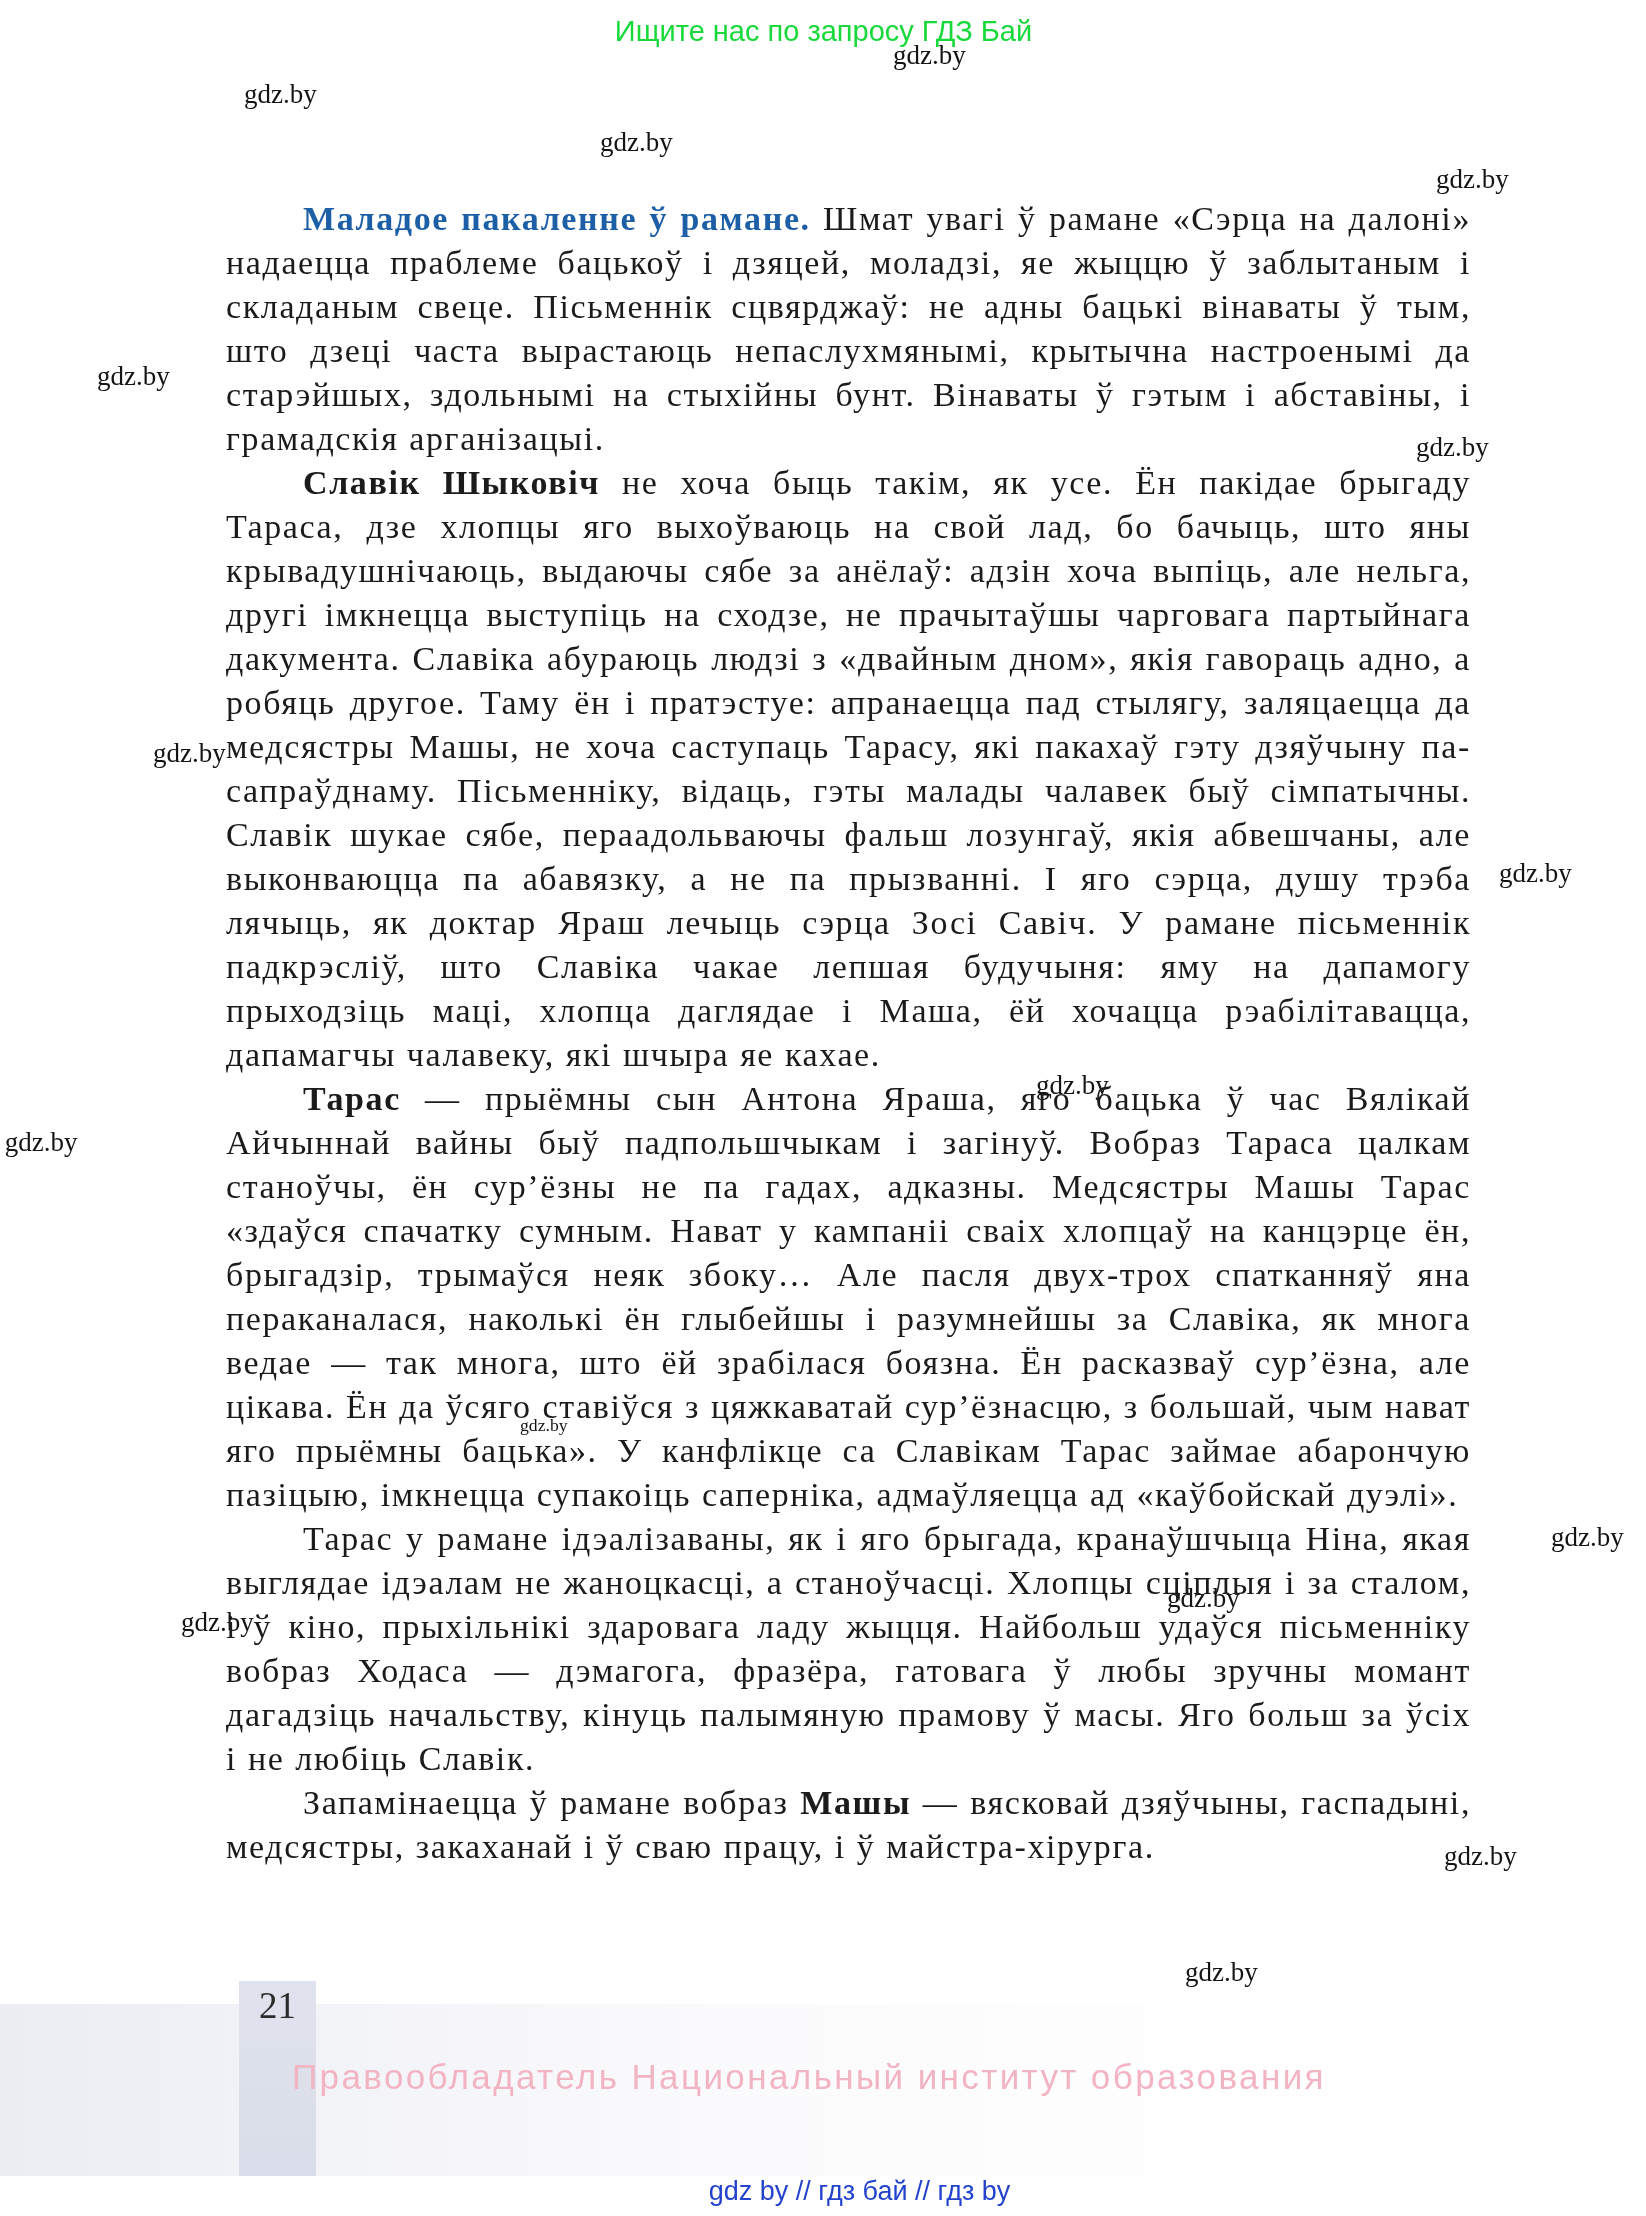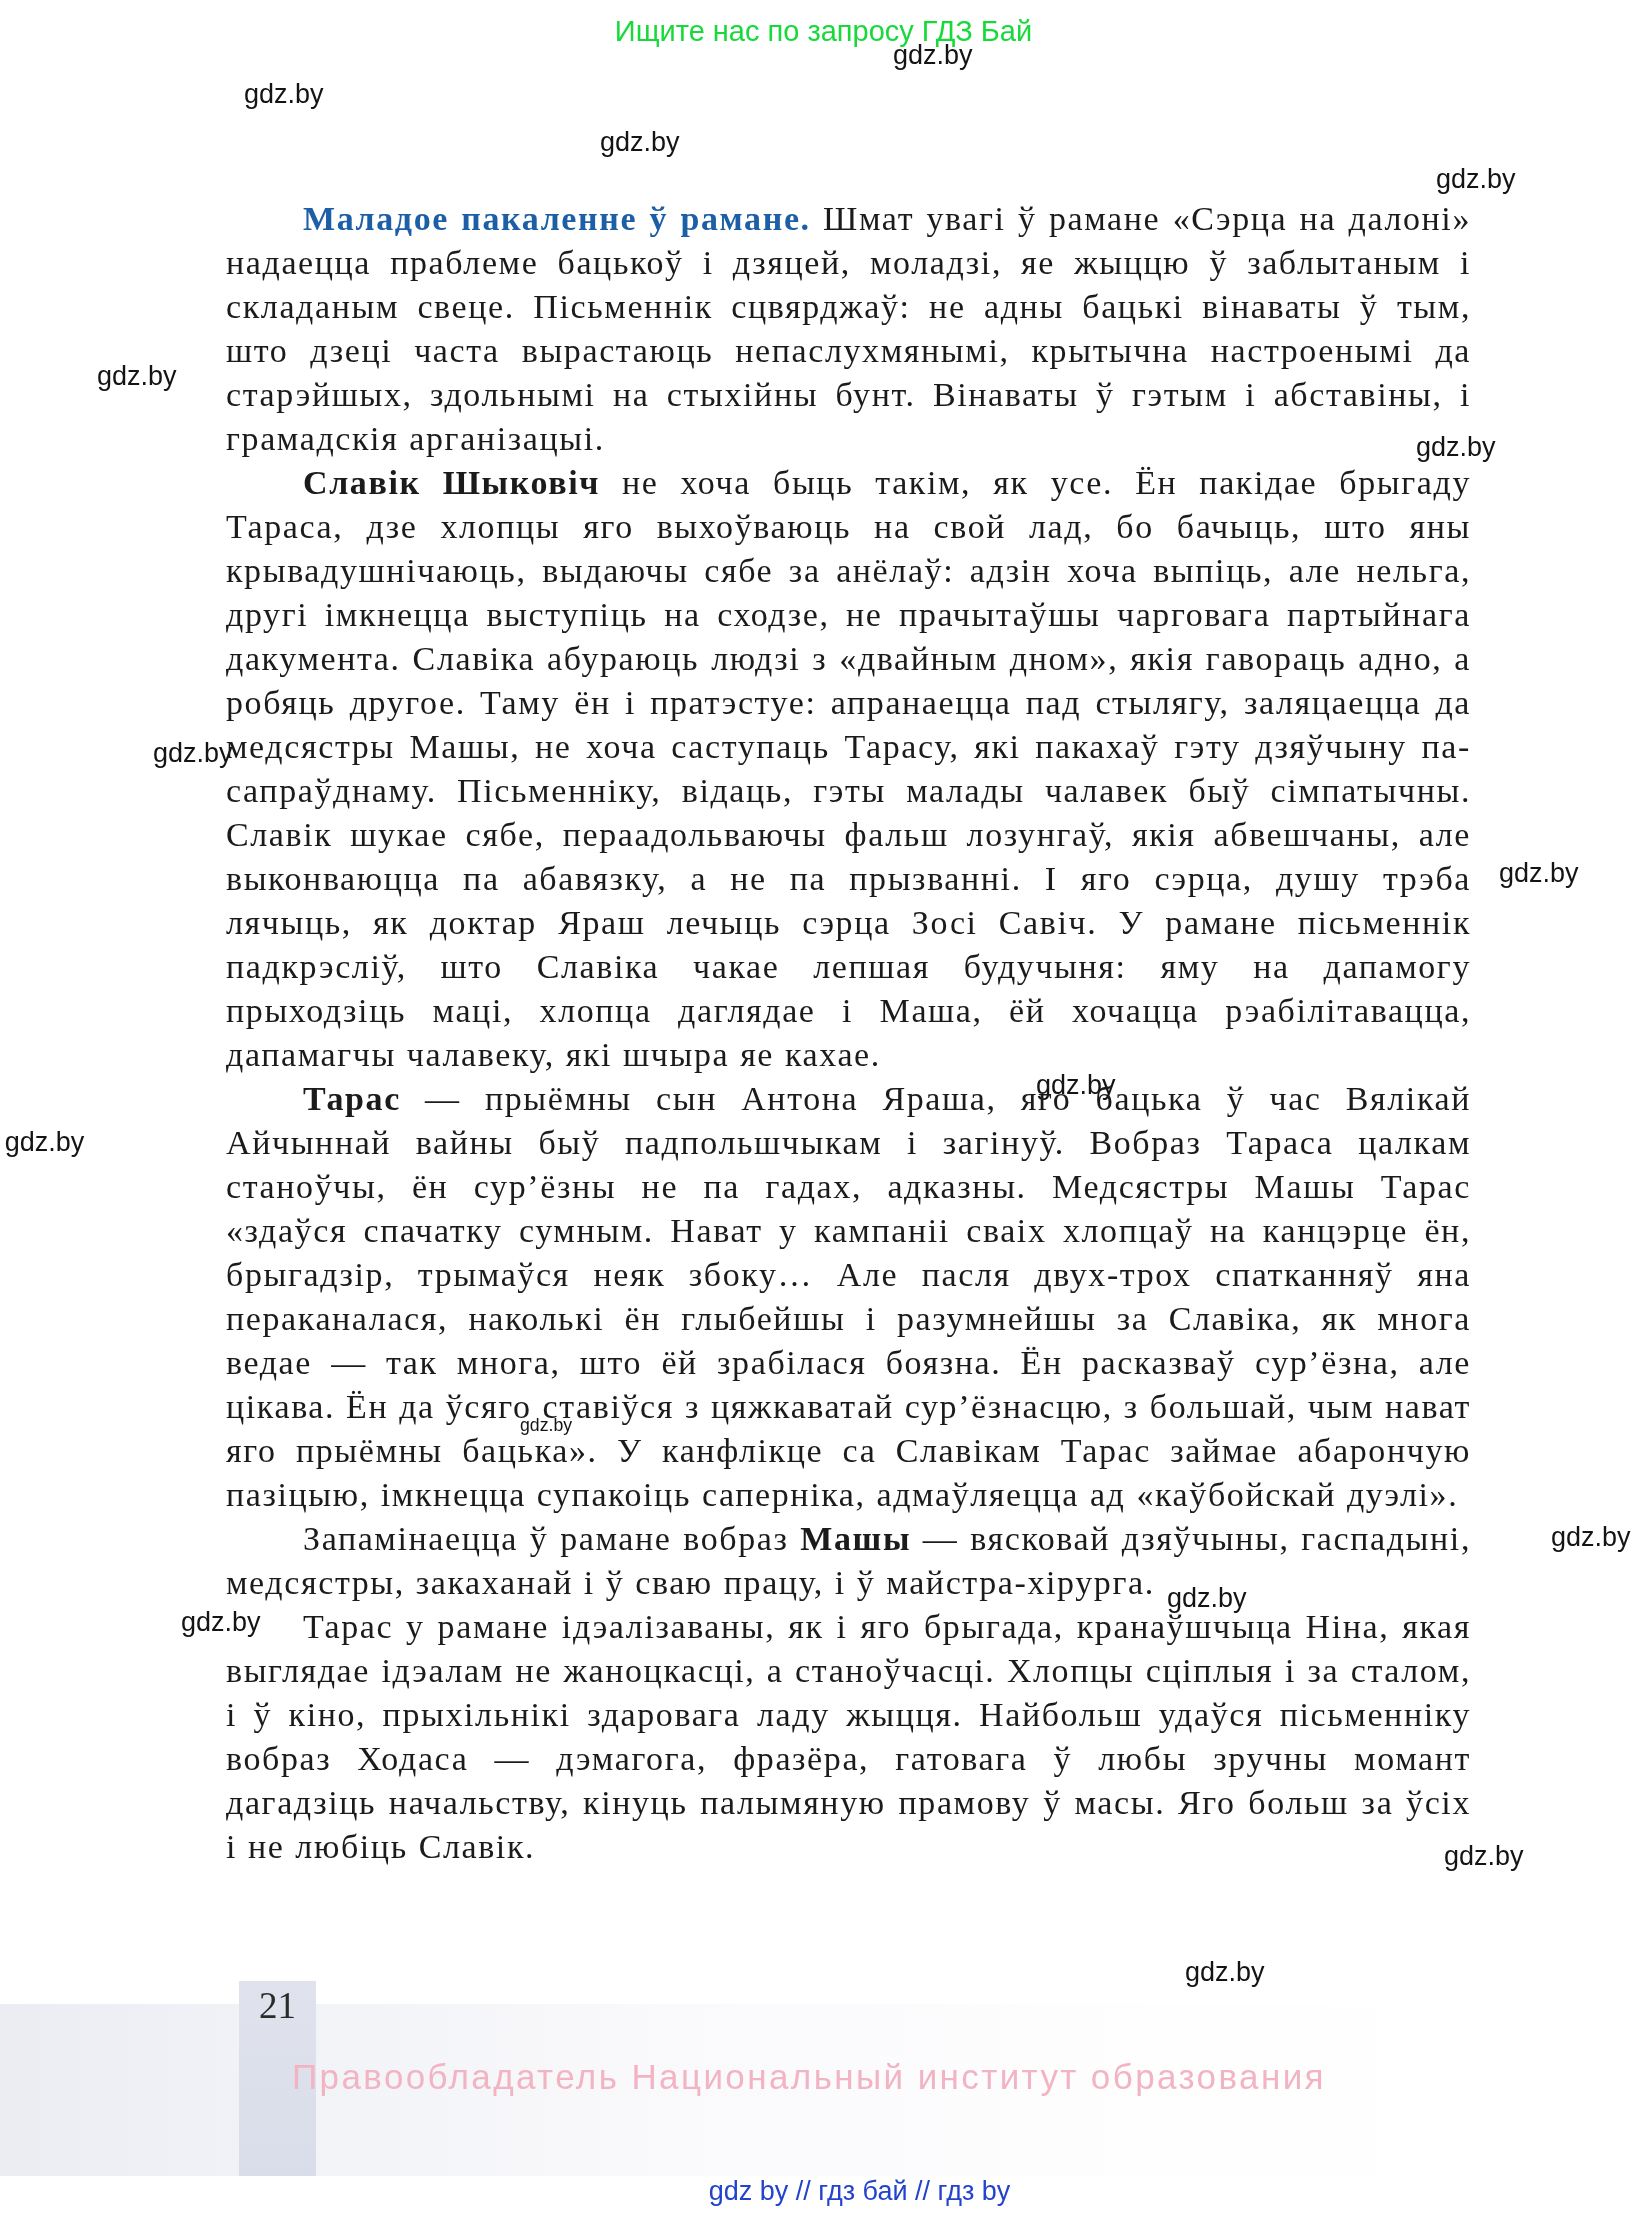--- a/index.html
+++ b/index.html
@@ -21,21 +21,21 @@
   
   .green-banner{
     position:absolute;top:1.6px;left:50%;transform:translateX(-50%);
     font-family:"Liberation Sans","DejaVu Sans",sans-serif;
     font-size:29px;color:var(--green_banner);white-space:nowrap;margin-top:13px;
   }
 
   
   .wm{
     position:absolute;
-    font-family:Liberation Sans, sans-serif;
+    font-family:Liberation Serif, serif;
     font-size:27px;color:var(--watermark_black);white-space:nowrap;
   }
   .wm.small{font-size:17.7px;}
   .w1{left:893px;top:40px;}
   .w2{left:244px;top:79px;}
   .w3{left:600px;top:127px;}
   .w4{left:1436px;top:164px;}
   .w5{left:1416px;top:432px;}
   .w6{left:97px;top:361px;}
   .w7{left:153px;top:738px;}
@@ -110,22 +110,22 @@
   <span class="wm w15">gdz.by</span>
   <span class="wm w16">gdz.by</span>
   <span class="wm w17">gdz.by</span>
   <span class="wm w18">gdz.by</span>
   <span class="wm w19">gdz.by</span>
 
   <div class="article">
     <p><b class="lead-blue">Маладое пакаленне ў рамане.</b><span> Шмат увагі ў рамане «Сэрца на далоні» надаецца праблеме бацькоў і дзяцей, моладзі, яе жыццю ў заблытаным і складаным свеце. Пісьменнік сцвярджаў: не адны бацькі вінаваты ў тым, што дзеці часта вырастаюць непаслухмянымі, крытычна настроенымі да старэйшых, здольнымі на стыхійны бунт. Вінаваты ў гэтым і абставіны, і грамадскія арганізацыі.</span></p>
     <p><b>Славік Шыковіч</b><span> не хоча быць такім, як усе. Ён пакідае брыгаду Тараса, дзе хлопцы яго выхоўваюць на свой лад, бо бачыць, што яны крывадушнічаюць, выдаючы сябе за анёлаў: адзін хоча выпіць, але нельга, другі імкнецца выступіць на сходзе, не прачытаўшы чарговага партыйнага дакумента. Славіка абураюць людзі з «двайным дном», якія гавораць адно, а робяць другое. Таму ён і пратэстуе: апранаецца пад стылягу, заляцаецца да медсястры Машы, не хоча саступаць Тарасу, які пакахаў гэту дзяўчыну па-сапраўднаму. Пісьменніку, відаць, гэты малады чалавек быў сімпатычны. Славік шукае сябе, пераадольваючы фальш лозунгаў, якія абвешчаны, але выконваюцца па абавязку, а не па прызванні. І яго сэрца, душу трэба лячыць, як доктар Яраш лечыць сэрца Зосі Савіч. У рамане пісьменнік падкрэсліў, што Славіка чакае лепшая будучыня: яму на дапамогу прыходзіць маці, хлопца даглядае і Маша, ёй хочацца рэабілітавацца, дапамагчы чалавеку, які шчыра яе кахае.</span></p>
     <p><b>Тарас</b><span> — прыёмны сын Антона Яраша, яго бацька ў час Вялікай Айчыннай вайны быў падпольшчыкам і загінуў. Вобраз Тараса цалкам станоўчы, ён сур’ёзны не па гадах, адказны. Медсястры Машы Тарас «здаўся спачатку сумным. Нават у кампаніі сваіх хлопцаў на канцэрце ён, брыгадзір, трымаўся неяк збоку… Але пасля двух-трох спатканняў яна пераканалася, наколькі ён глыбейшы і разумнейшы за Славіка, як многа ведае — так многа, што ёй зрабілася боязна. Ён расказваў сур’ёзна, але цікава. Ён да ўсяго ставіўся з цяжкаватай сур’ёзнасцю, з большай, чым нават яго прыёмны бацька». У канфлікце са Славікам Тарас займае абарончую пазіцыю, імкнецца супакоіць саперніка, адмаўляецца ад «каўбойскай дуэлі».</span></p>
+    <p><span>Тарас у рамане ідэалізаваны, як і яго брыгада, кранаўшчыца Ніна, якая выглядае ідэалам не жаноцкасці, а станоўчасці. Хлопцы сціплыя і за сталом, і ў кіно, прыхільнікі здаровага ладу жыцця. Найбольш удаўся пісьменніку вобраз Ходаса — дэмагога, фразёра, гатовага ў любы зручны момант дагадзіць начальству, кінуць палымяную прамову ў масы. Яго больш за ўсіх і не любіць Славік.</span></p>
     <p><span>Запамінаецца ў рамане вобраз </span><b>Машы</b><span> — вясковай дзяўчыны, гаспадыні, медсястры, закаханай і ў сваю працу, і ў майстра-хірурга.</span></p>
-    <p><span>Тарас у рамане ідэалізаваны, як і яго брыгада, кранаўшчыца Ніна, якая выглядае ідэалам не жаноцкасці, а станоўчасці. Хлопцы сціплыя і за сталом, і ў кіно, прыхільнікі здаровага ладу жыцця. Найбольш удаўся пісьменніку вобраз Ходаса — дэмагога, фразёра, гатовага ў любы зручны момант дагадзіць начальству, кінуць палымяную прамову ў масы. Яго больш за ўсіх і не любіць Славік.</span></p>
   </div>
 
   <div class="footer-band"></div>
   <div class="footer-stripe"></div>
   <div class="page-number">21</div>
   <div class="copyright">Правообладатель Национальный институт образования</div>
   <div class="bottom-links">gdz by  //  гдз бай  //  гдз by</div>
 
 </div>
 

